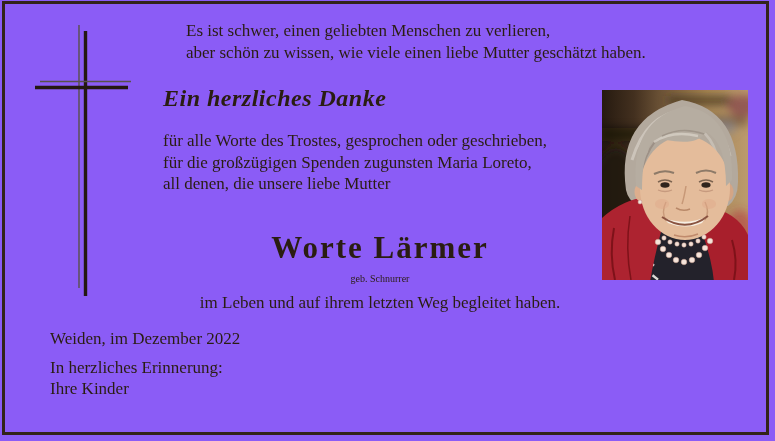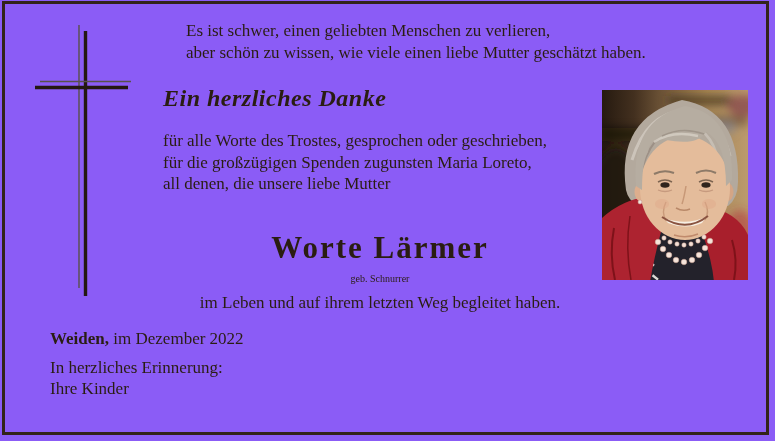--- a/index.html
+++ b/index.html
@@ -20,21 +20,21 @@
   }
   .body-block{left:163px;top:130px;font-size:17px;line-height:21.5px;}
   .center-col{left:160px;width:440px;text-align:center;}
   .deceased{top:231px;font-size:31px;font-weight:bold;letter-spacing:2px;line-height:34px;}
   .maiden{top:271px;font-size:10px;line-height:16px;}
   .closing{top:292px;font-size:17px;line-height:21px;}
   .place-date{left:50px;top:328px;font-size:17px;line-height:21px;}
   .remembrance{left:50px;top:357px;font-size:17px;line-height:21px;}
   .children{left:50px;top:378px;font-size:17px;line-height:21px;}
   .family{left:50px;top:399px;font-size:17px;line-height:21px;}
-  .b{font-weight:bold;}
+  .b{font-weight:normal;}
   .cross{left:28px;top:18px;width:110px;height:290px;}
   .photo{
     left:602px;top:90px;width:146px;height:190px;overflow:hidden;
   }
   .photo svg{display:block;}
 </style>
 </head>
 <body>
 
 <div id="page">

